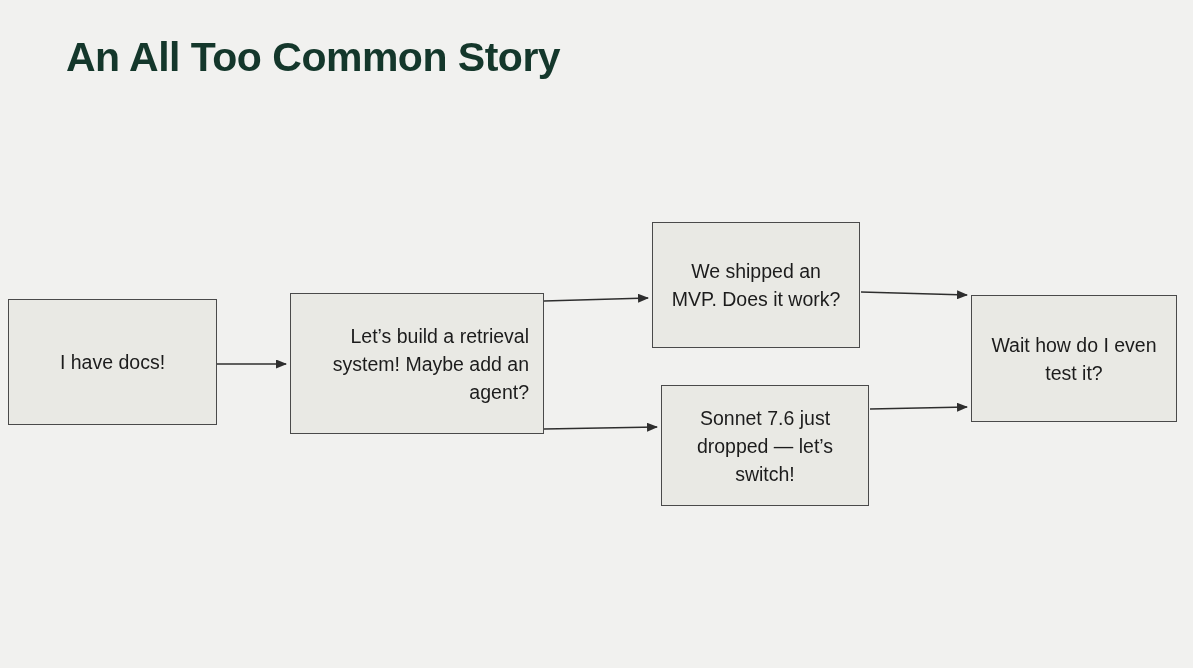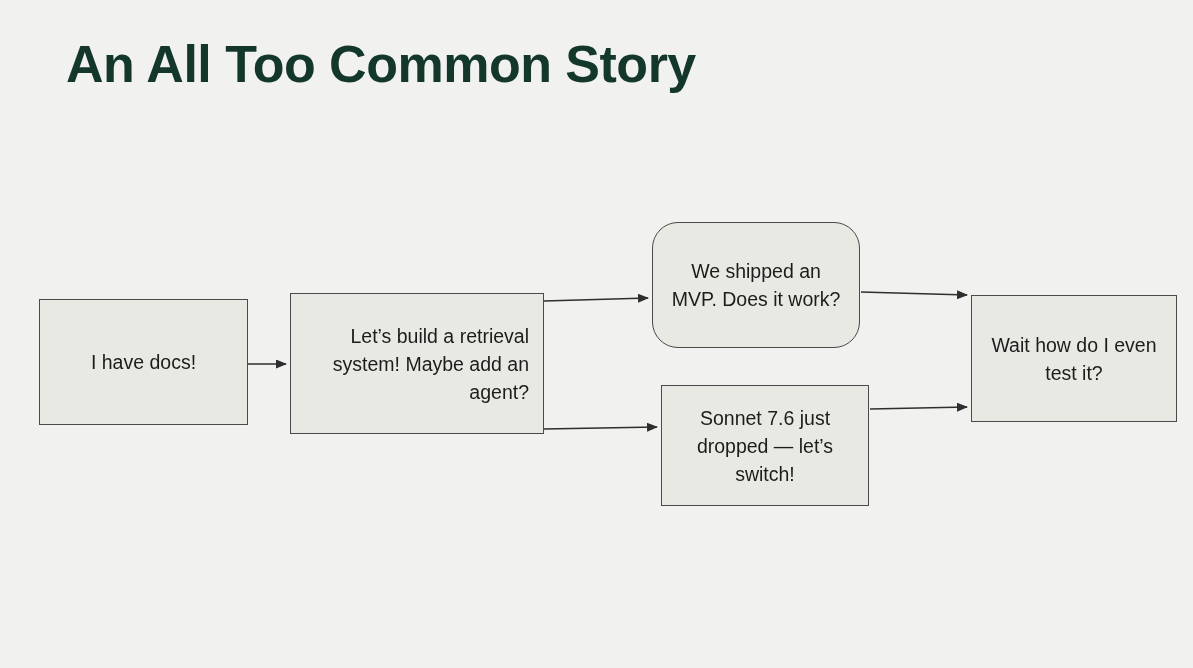--- a/index.html
+++ b/index.html
@@ -19,21 +19,21 @@
     position: relative;
     width: 1193px;
     height: 668px;
     background: var(--background);
     overflow: hidden;
   }
   .slide-title {
     position: absolute;
     left: 66px;
     top: 34px;
-    font-size: 52px;
+    font-size: 41px;
     font-weight: 700;
     letter-spacing: -0.5px;
     color: var(--title);
     white-space: nowrap;
   }
   .edges {
     position: absolute;
     left: 0;
     top: 0;
     pointer-events: none;
@@ -71,29 +71,29 @@
         <path class="arrowhead" d="M0,0 L11,4.5 L0,9 Z"></path>
       </marker>
     </defs>
     <line x1="217" y1="364" x2="286" y2="364" marker-end="url(#arrow)"></line>
     <line x1="544" y1="301" x2="648" y2="298" marker-end="url(#arrow)"></line>
     <line x1="544" y1="429" x2="657" y2="427" marker-end="url(#arrow)"></line>
     <line x1="861" y1="292" x2="967" y2="295" marker-end="url(#arrow)"></line>
     <line x1="870" y1="409" x2="967" y2="407" marker-end="url(#arrow)"></line>
   </svg>
 
-  <div class="node" style="left:8px; top:299px; width:209px; height:126px;margin-left:31px;">
+  <div class="node" style="left:8px; top:299px; width:209px; height:126px;">
     <span>I have docs!</span>
   </div>
 
   <div class="node" style="left:290px; top:293px; width:254px; height:141px;text-align:right;">
     <span>Let’s build a retrieval system! Maybe add an agent?</span>
   </div>
 
-  <div class="node" style="left:652px; top:222px; width:208px; height:126px;border-radius:26px;">
+  <div class="node" style="left:652px; top:222px; width:208px; height:126px;">
     <span>We shipped an MVP. Does it work?</span>
   </div>
 
   <div class="node" style="left:661px; top:385px; width:208px; height:121px;">
     <span>Sonnet 7.6 just dropped — let’s switch!</span>
   </div>
 
   <div class="node" style="left:971px; top:295px; width:206px; height:127px;">
     <span>Wait how do I even test it?</span>
   </div>

